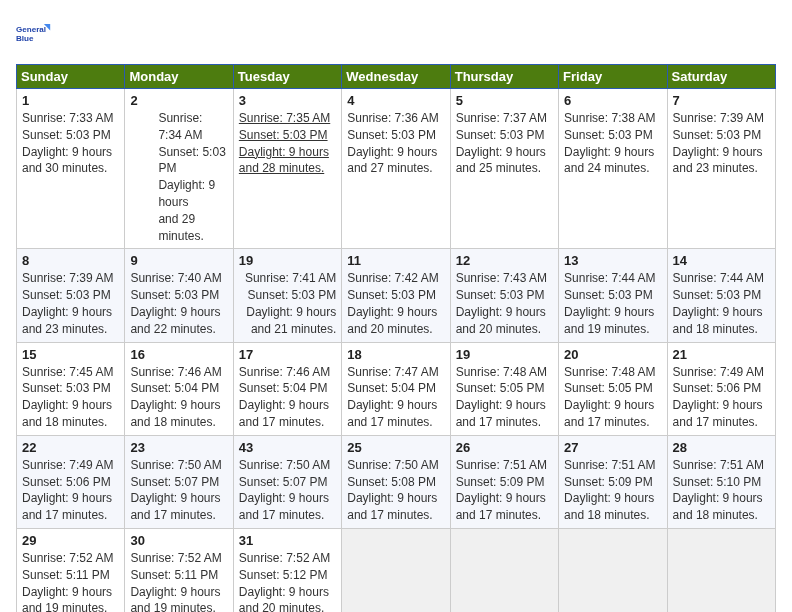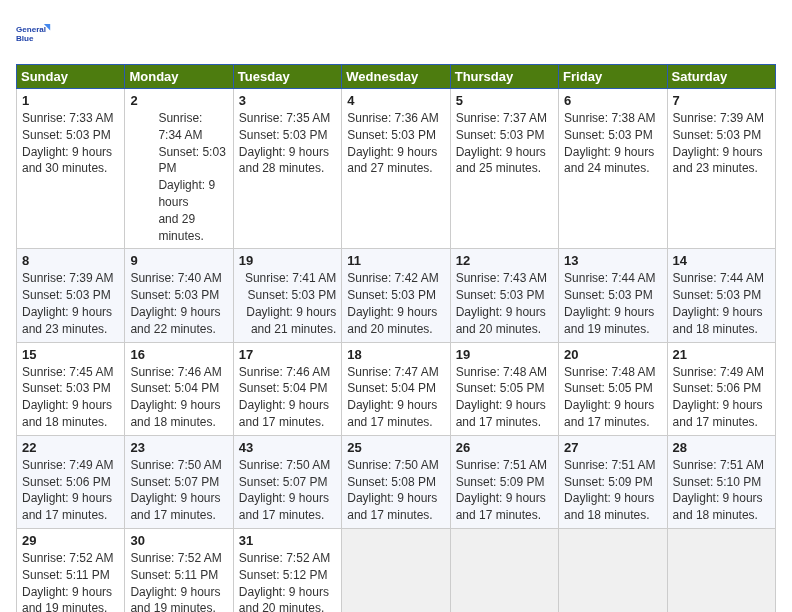--- a/index.html
+++ b/index.html
@@ -118,21 +118,21 @@
         </td>
         <td>
           <span class="day-num">2</span>
           <div class="day-info" style="white-space: pre-line; margin-left: 28px;">Sunrise: 7:34 AM
 Sunset: 5:03 PM
 Daylight: 9 hours
 and 29 minutes.</div>
         </td>
         <td>
           <span class="day-num">3</span>
-          <div class="day-info" style="white-space: pre-line;">Sunrise: 7:35 AM
+          <div class="day-info" style="white-space: pre-line; text-decoration: underline;">Sunrise: 7:35 AM
 Sunset: 5:03 PM
 Daylight: 9 hours
 and 28 minutes.</div>
         </td>
         <td>
           <span class="day-num">4</span>
           <div class="day-info" style="white-space: pre-line;">Sunrise: 7:36 AM
 Sunset: 5:03 PM
 Daylight: 9 hours
 and 27 minutes.</div>

